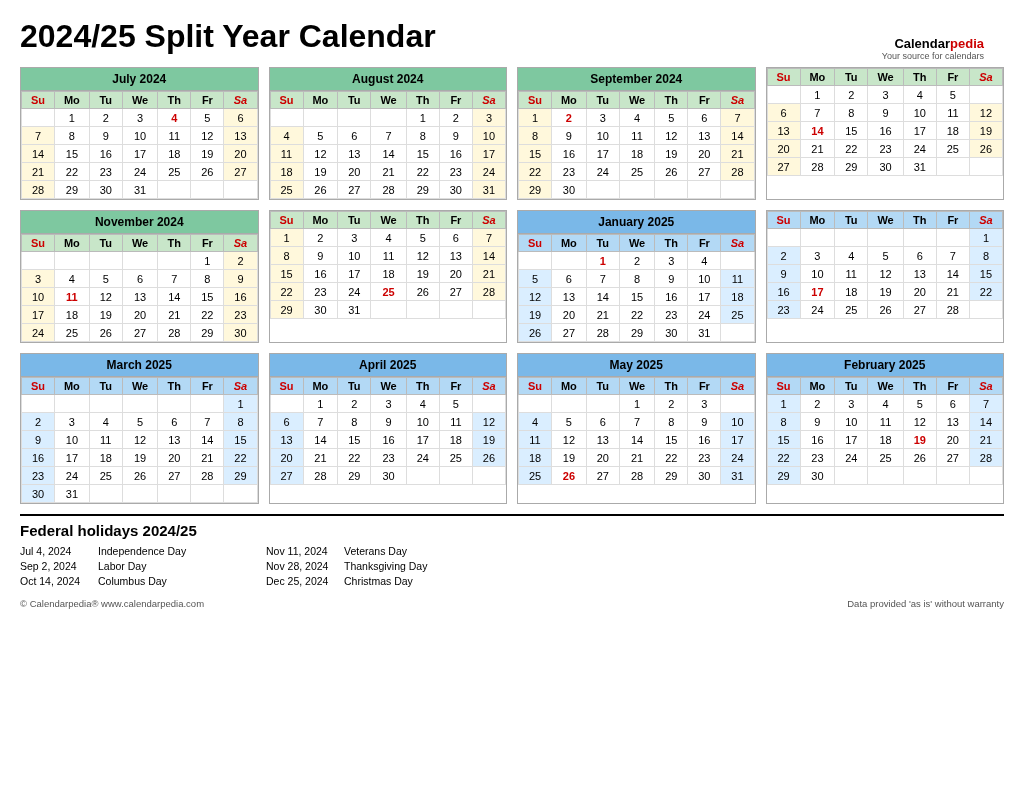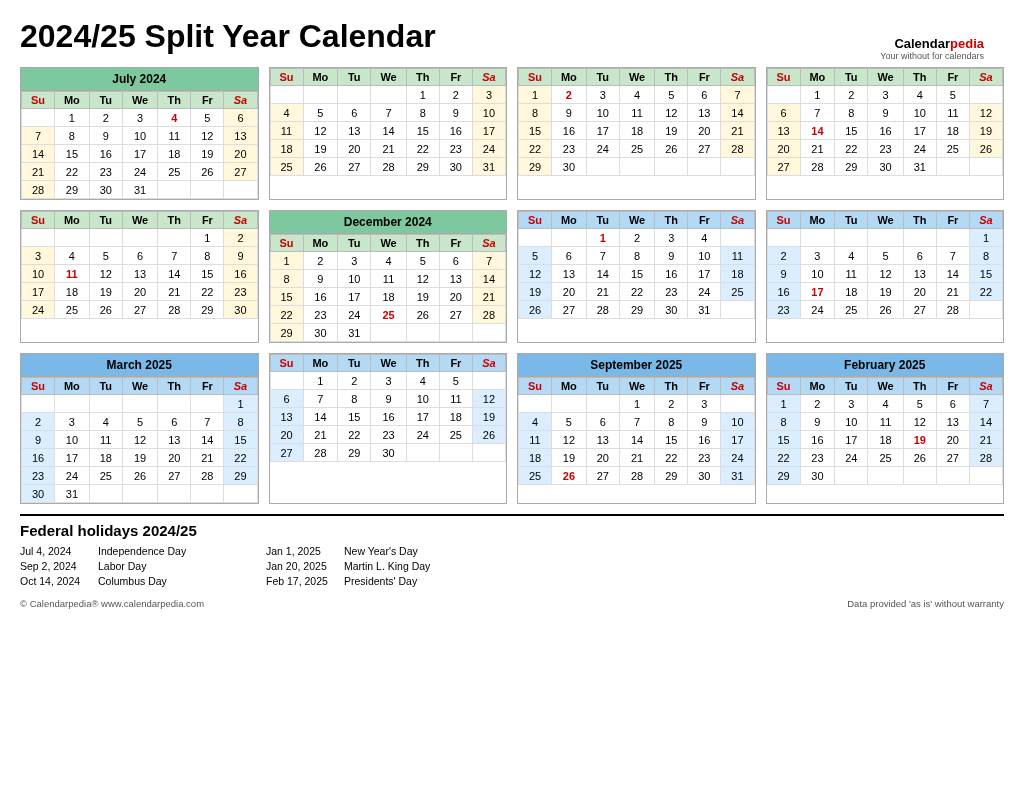--- a/index.html
+++ b/index.html
@@ -106,21 +106,21 @@
   </style>
 </head>
 <body>
 
 <div class="page-wrap">
 
   <div class="logo-area">
     <div>
       <span class="logo-calendar">Calendar</span><span class="logo-pedia">pedia</span>
     </div>
-    <div class="logo-sub">Your without for calendars</div>
+    <div class="logo-sub">Your source for calendars</div>
   </div>
 
   <div class="page-title">2024/25 Split Year Calendar</div>
 
   <div class="calendars-grid" id="calendars-grid">
 
   <div class="calendar">
         <div class="cal-header green">July 2024</div>
         <table class="cal-green">
           <thead>
@@ -177,20 +177,21 @@
               <td>30</td>
               <td>31</td>
               <td></td>
               <td></td>
               <td style=""></td>
             </tr>
           </tbody>
         </table>
       </div>
       <div class="calendar">
+        <div class="cal-header green">August 2024</div>
         <table class="cal-green">
           <thead>
             <tr>
               <th class="su green-th" style="color: rgb(204, 0, 0); background: rgb(200, 230, 201);">Su</th>
               <th class="green-th" style="background: rgb(200, 230, 201);">Mo</th>
               <th class="green-th" style="background: rgb(200, 230, 201);">Tu</th>
               <th class="green-th" style="background: rgb(200, 230, 201);">We</th>
               <th class="green-th" style="background: rgb(200, 230, 201);">Th</th>
               <th class="green-th" style="background: rgb(200, 230, 201);">Fr</th>
               <th class="sa green-th" style="color: rgb(204, 0, 0); background: rgb(200, 230, 201);">Sa</th>
@@ -239,20 +240,21 @@
               <td>27</td>
               <td>28</td>
               <td>29</td>
               <td>30</td>
               <td style="background: rgb(255, 248, 220);">31</td>
             </tr>
           </tbody>
         </table>
       </div>
       <div class="calendar">
+        <div class="cal-header green">September 2024</div>
         <table class="cal-green">
           <thead>
             <tr>
               <th class="su green-th" style="color: rgb(204, 0, 0); background: rgb(200, 230, 201);">Su</th>
               <th class="green-th" style="background: rgb(200, 230, 201);">Mo</th>
               <th class="green-th" style="background: rgb(200, 230, 201);">Tu</th>
               <th class="green-th" style="background: rgb(200, 230, 201);">We</th>
               <th class="green-th" style="background: rgb(200, 230, 201);">Th</th>
               <th class="green-th" style="background: rgb(200, 230, 201);">Fr</th>
               <th class="sa green-th" style="color: rgb(204, 0, 0); background: rgb(200, 230, 201);">Sa</th>
@@ -363,20 +365,21 @@
               <td>29</td>
               <td>30</td>
               <td>31</td>
               <td></td>
               <td style=""></td>
             </tr>
           </tbody>
         </table>
       </div>
       <div class="calendar">
+        <div class="cal-header green">November 2024</div>
         <table class="cal-green">
           <thead>
             <tr>
               <th class="su green-th" style="color: rgb(204, 0, 0); background: rgb(200, 230, 201);">Su</th>
               <th class="green-th" style="background: rgb(200, 230, 201);">Mo</th>
               <th class="green-th" style="background: rgb(200, 230, 201);">Tu</th>
               <th class="green-th" style="background: rgb(200, 230, 201);">We</th>
               <th class="green-th" style="background: rgb(200, 230, 201);">Th</th>
               <th class="green-th" style="background: rgb(200, 230, 201);">Fr</th>
               <th class="sa green-th" style="color: rgb(204, 0, 0); background: rgb(200, 230, 201);">Sa</th>
@@ -425,21 +428,20 @@
               <td>26</td>
               <td>27</td>
               <td>28</td>
               <td>29</td>
               <td style="background: rgb(255, 248, 220);">30</td>
             </tr>
           </tbody>
         </table>
       </div>
       <div class="calendar">
-        <div class="cal-header green">December 2024</div>
         <table class="cal-green">
           <thead>
             <tr>
               <th class="su green-th" style="color: rgb(204, 0, 0); background: rgb(200, 230, 201);">Su</th>
               <th class="green-th" style="background: rgb(200, 230, 201);">Mo</th>
               <th class="green-th" style="background: rgb(200, 230, 201);">Tu</th>
               <th class="green-th" style="background: rgb(200, 230, 201);">We</th>
               <th class="green-th" style="background: rgb(200, 230, 201);">Th</th>
               <th class="green-th" style="background: rgb(200, 230, 201);">Fr</th>
               <th class="sa green-th" style="color: rgb(204, 0, 0); background: rgb(200, 230, 201);">Sa</th>
@@ -488,20 +490,21 @@
               <td>31</td>
               <td></td>
               <td></td>
               <td></td>
               <td style=""></td>
             </tr>
           </tbody>
         </table>
       </div>
       <div class="calendar">
+        <div class="cal-header blue">January 2025</div>
         <table class="cal-blue">
           <thead>
             <tr>
               <th class="su blue-th" style="color: rgb(204, 0, 0); background: rgb(179, 217, 245);">Su</th>
               <th class="blue-th" style="background: rgb(179, 217, 245);">Mo</th>
               <th class="blue-th" style="background: rgb(179, 217, 245);">Tu</th>
               <th class="blue-th" style="background: rgb(179, 217, 245);">We</th>
               <th class="blue-th" style="background: rgb(179, 217, 245);">Th</th>
               <th class="blue-th" style="background: rgb(179, 217, 245);">Fr</th>
               <th class="sa blue-th" style="color: rgb(204, 0, 0); background: rgb(179, 217, 245);">Sa</th>
@@ -684,20 +687,21 @@
               <td></td>
               <td></td>
               <td></td>
               <td></td>
               <td style=""></td>
             </tr>
           </tbody>
         </table>
       </div>
       <div class="calendar">
+        <div class="cal-header blue">April 2025</div>
         <table class="cal-blue">
           <thead>
             <tr>
               <th class="su blue-th" style="color: rgb(204, 0, 0); background: rgb(179, 217, 245);">Su</th>
               <th class="blue-th" style="background: rgb(179, 217, 245);">Mo</th>
               <th class="blue-th" style="background: rgb(179, 217, 245);">Tu</th>
               <th class="blue-th" style="background: rgb(179, 217, 245);">We</th>
               <th class="blue-th" style="background: rgb(179, 217, 245);">Th</th>
               <th class="blue-th" style="background: rgb(179, 217, 245);">Fr</th>
               <th class="sa blue-th" style="color: rgb(204, 0, 0); background: rgb(179, 217, 245);">Sa</th>
@@ -746,21 +750,21 @@
               <td>29</td>
               <td>30</td>
               <td></td>
               <td></td>
               <td style=""></td>
             </tr>
           </tbody>
         </table>
       </div>
       <div class="calendar">
-        <div class="cal-header blue">September 2025</div>
+        <div class="cal-header blue">May 2025</div>
         <table class="cal-blue">
           <thead>
             <tr>
               <th class="su blue-th" style="color: rgb(204, 0, 0); background: rgb(179, 217, 245);">Su</th>
               <th class="blue-th" style="background: rgb(179, 217, 245);">Mo</th>
               <th class="blue-th" style="background: rgb(179, 217, 245);">Tu</th>
               <th class="blue-th" style="background: rgb(179, 217, 245);">We</th>
               <th class="blue-th" style="background: rgb(179, 217, 245);">Th</th>
               <th class="blue-th" style="background: rgb(179, 217, 245);">Fr</th>
               <th class="sa blue-th" style="color: rgb(204, 0, 0); background: rgb(179, 217, 245);">Sa</th>
@@ -892,30 +896,30 @@
             <span class="holiday-date">Sep 2, 2024</span>
             <span>Labor Day</span>
           </div>
           <div class="holiday-item">
             <span class="holiday-date">Oct 14, 2024</span>
             <span>Columbus Day</span>
           </div>
         </div>
         <div class="holiday-col">
           <div class="holiday-item">
-            <span class="holiday-date">Jan 1, 2025</span>
-            <span>New Year's Day</span>
+            <span class="holiday-date">Nov 11, 2024</span>
+            <span>Veterans Day</span>
           </div>
           <div class="holiday-item">
-            <span class="holiday-date">Jan 20, 2025</span>
-            <span>Martin L. King Day</span>
+            <span class="holiday-date">Nov 28, 2024</span>
+            <span>Thanksgiving Day</span>
           </div>
           <div class="holiday-item">
-            <span class="holiday-date">Feb 17, 2025</span>
-            <span>Presidents' Day</span>
+            <span class="holiday-date">Dec 25, 2024</span>
+            <span>Christmas Day</span>
           </div>
         </div>
       </div>
   </div>
 
   <div class="footer-row">
     <span>© Calendarpedia®  www.calendarpedia.com</span>
     <span>Data provided 'as is' without warranty</span>
   </div>
 </div>

